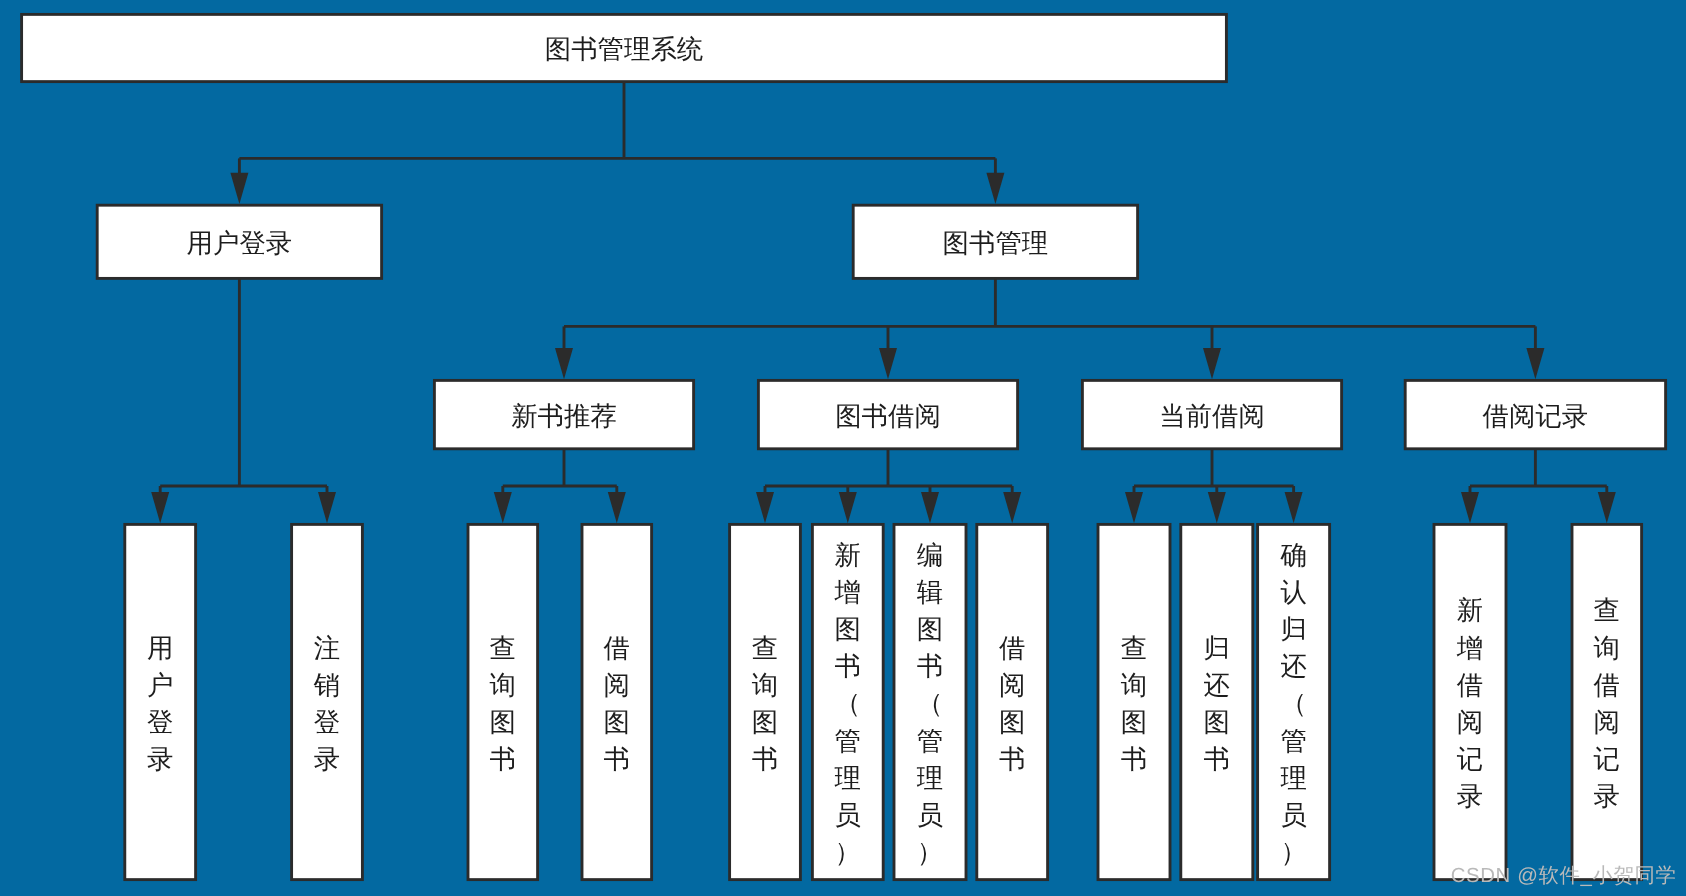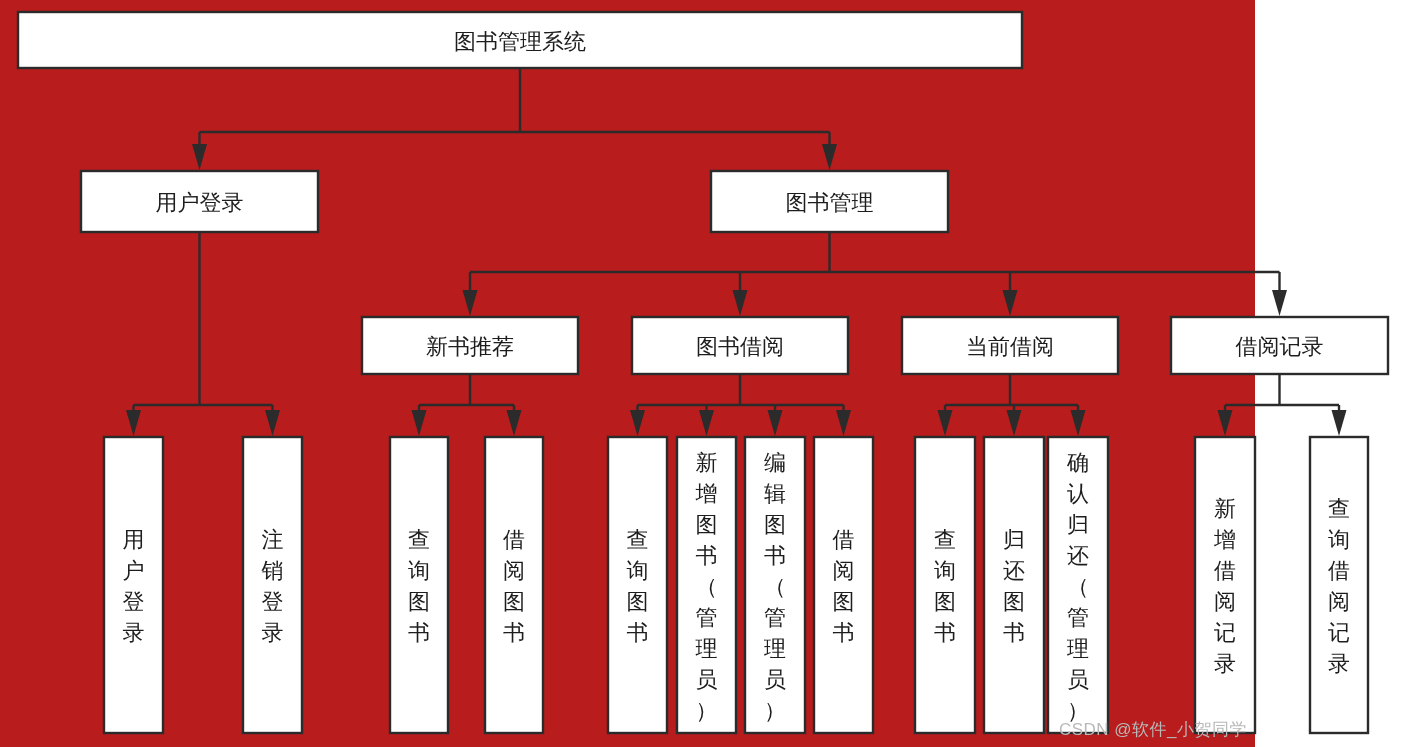--- a/index.html
+++ b/index.html
@@ -8,23 +8,23 @@
     background: #ffffff;
   }
   body {
     width: 1405px;
     height: 747px;
     font-family: "Liberation Sans", "DejaVu Sans", sans-serif;
     overflow: hidden;
   }
   #diagram-root {
     position: relative;
-    width: 1255px;
+    width: 1405px;
     height: 747px;
-    background: #b91c1c;
+    background: #0369a1;
   }
   svg#tree-svg {
     position: absolute;
     left: 0;
     top: 0;
     width: 1405px;
     height: 747px;
     display: block;
   }
   .node-box {

